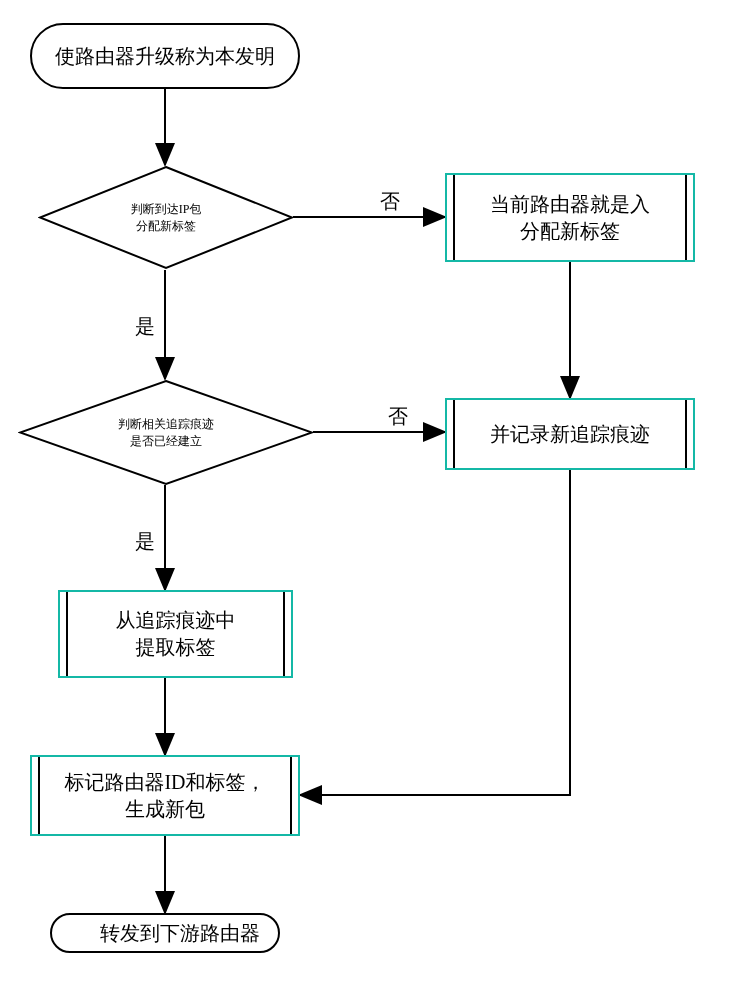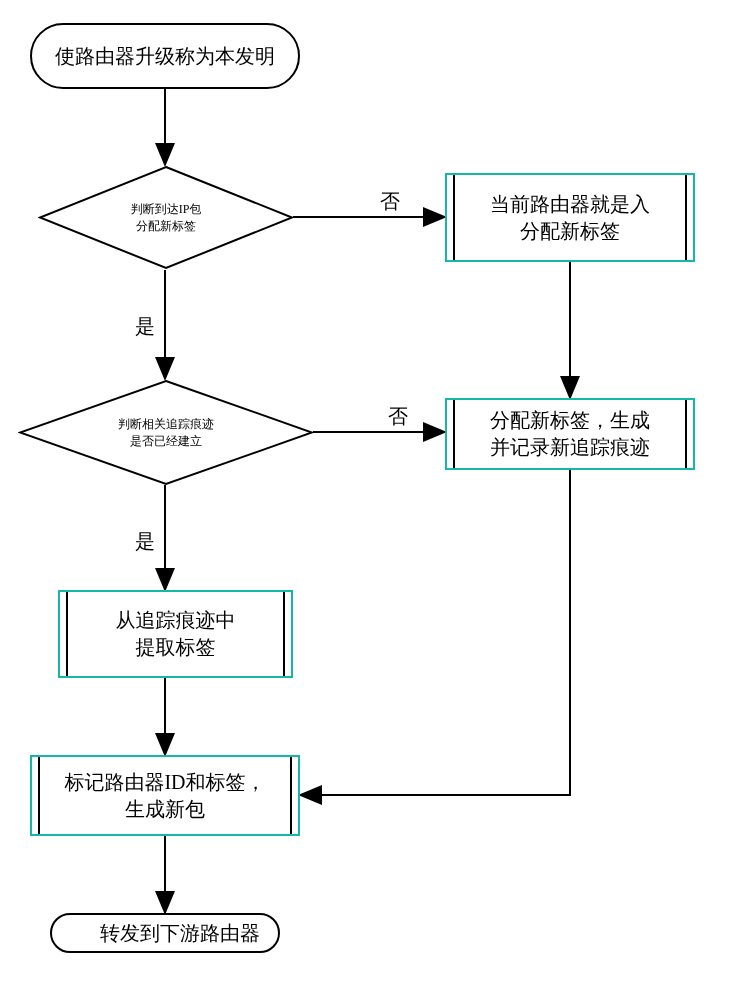--- a/index.html
+++ b/index.html
@@ -129,21 +129,20 @@
     <polygon points="148,2 294,53.5 148,105 2,53.5" fill="#fff" stroke="#000" stroke-width="2"></polygon>
   </svg>
   <div class="label">
     <div>判断相关追踪痕迹</div>
     <div>是否已经建立</div>
   </div>
 </div>
 
 <div class="node process" style="left:445px; top:398px; width:250px; height:72px;">
   <div class="process-inner">
-    <div>分配新标签，生成</div>
     <div>并记录新追踪痕迹</div>
   </div>
 </div>
 
 <div class="node process" style="left:58px; top:590px; width:235px; height:88px;">
   <div class="process-inner">
     <div>从追踪痕迹中</div>
     <div>提取标签</div>
   </div>
 </div>

